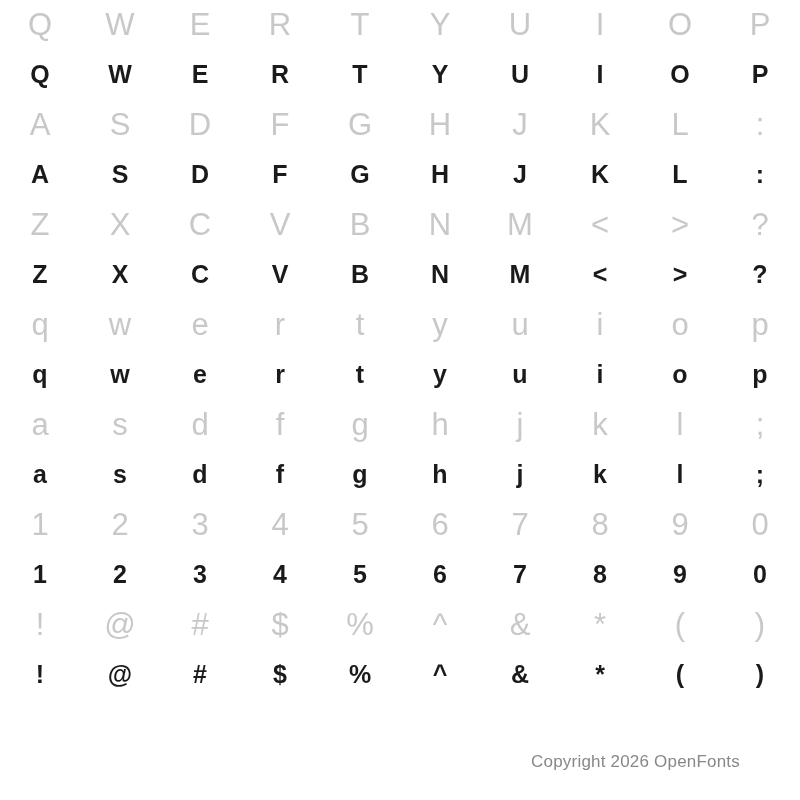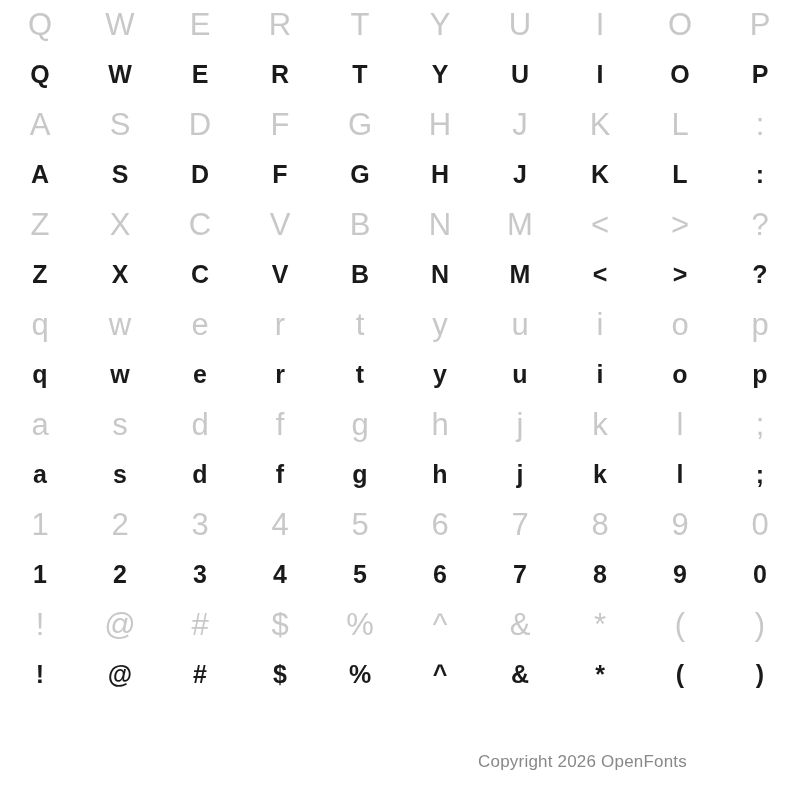--- a/index.html
+++ b/index.html
@@ -50,21 +50,21 @@
   }
   .row.light { height: 48px; }
   .row.bold  { height: 52px; }
 
   #footer {
     position: absolute;
     left: 0;
     top: 752px;
     width: 800px;
     text-align: right;
-    padding-right: 113px;
+    padding-right: 60px;
     box-sizing: border-box;
   }
   #copyright {
     color: #888888;
     font-size: 17px;
     font-weight: 400;
     letter-spacing: 0.2px;
   }
 </style>
 </head>

